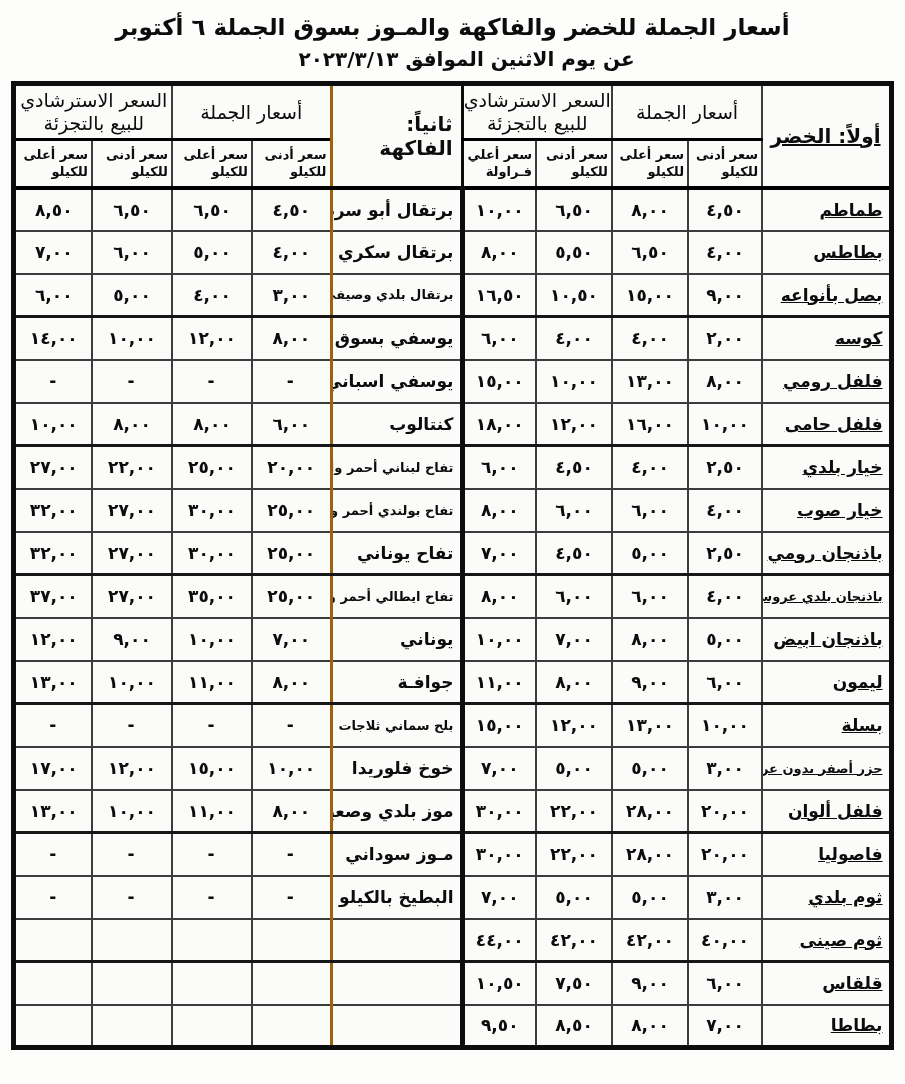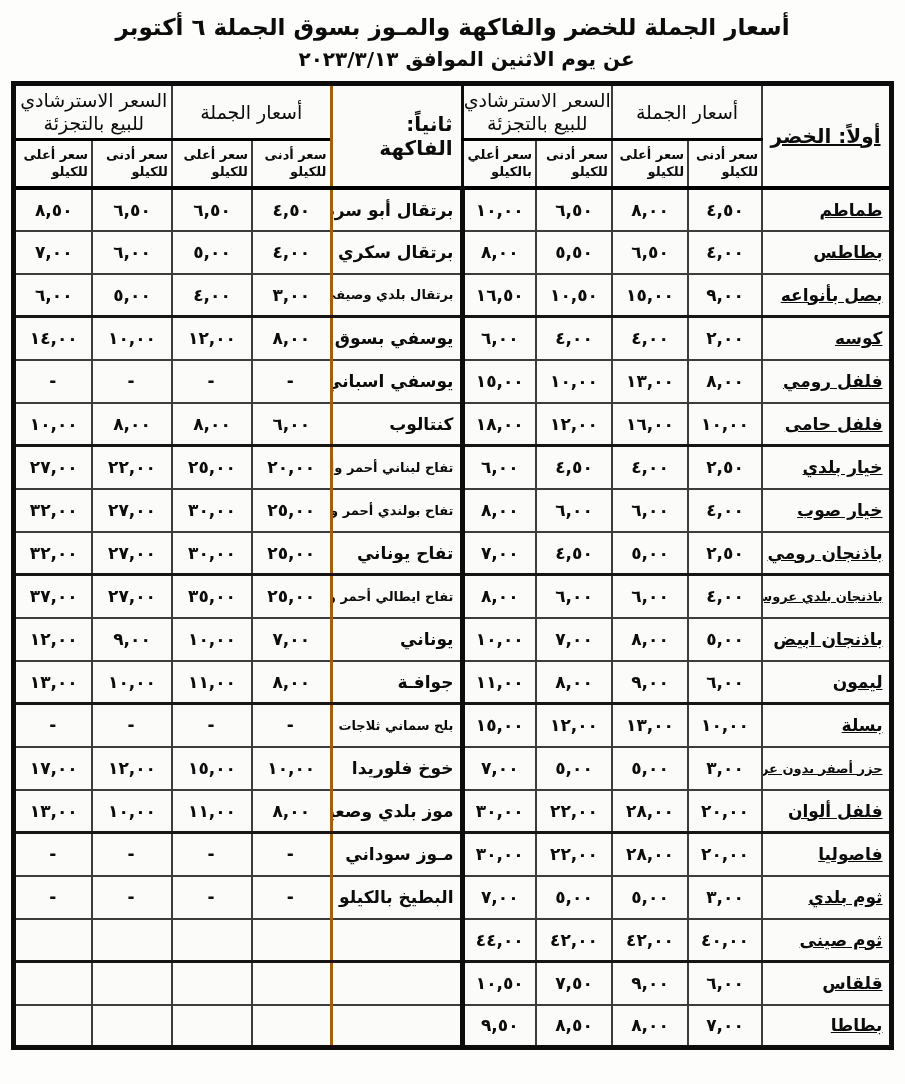--- a/index.html
+++ b/index.html
@@ -88,21 +88,21 @@
         <th colspan="2" class="grp">أسعار الجملة</th>
         <th colspan="2" class="grp">السعر الاسترشادي للبيع بالتجزئة</th>
         <th rowspan="2" class="name-h fruit-name-col">ثانياً: الفاكهة</th>
         <th colspan="2" class="grp">أسعار الجملة</th>
         <th colspan="2" class="grp">السعر الاسترشادي للبيع بالتجزئة</th>
       </tr>
       <tr class="sub-row">
         <th class="sub">سعر أدنى للكيلو</th>
         <th class="sub">سعر أعلى للكيلو</th>
         <th class="sub">سعر أدنى للكيلو</th>
-        <th class="sub">سعر أعلي بالكيلو</th>
+        <th class="sub">سعر أعلي فـراولة</th>
         <th class="sub">سعر أدنى للكيلو</th>
         <th class="sub">سعر أعلى للكيلو</th>
         <th class="sub">سعر أدنى للكيلو</th>
         <th class="sub">سعر أعلى للكيلو</th>
       </tr>
     </thead>
     <tbody>
         <tr>
           <td class="name-cell veg-name-col">طماطم</td>
           <td class="num">٤,٥٠</td>

